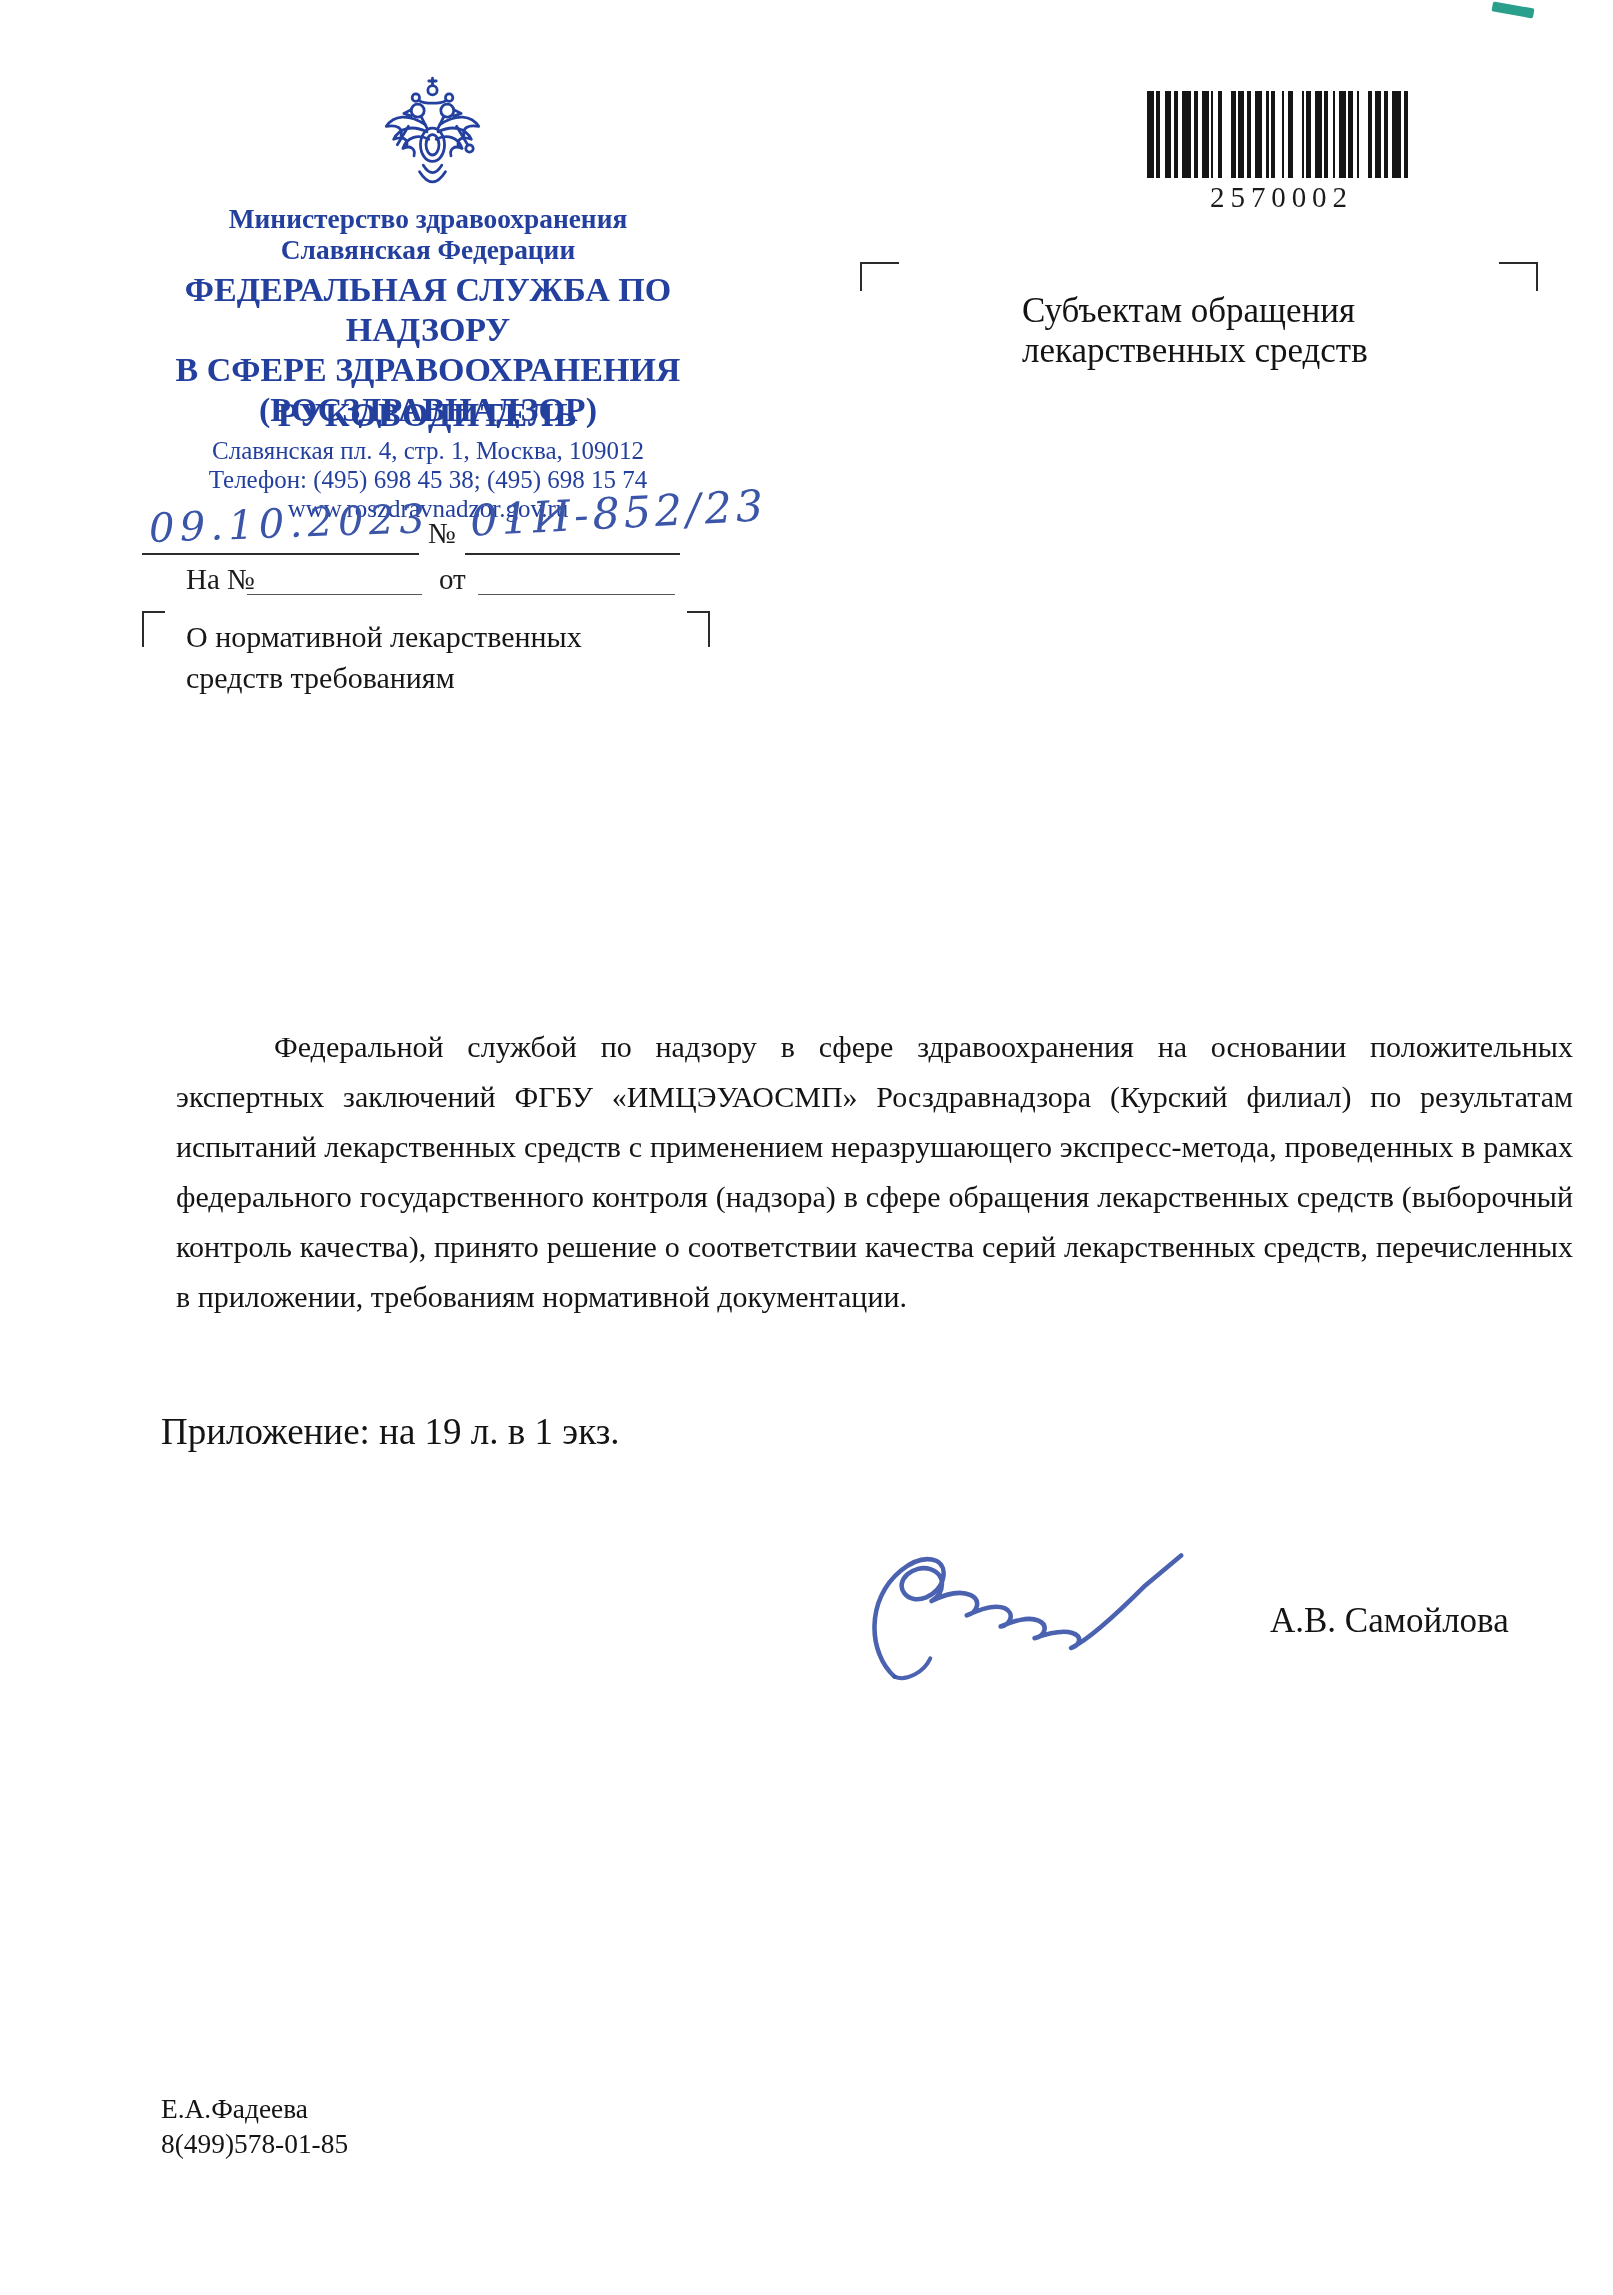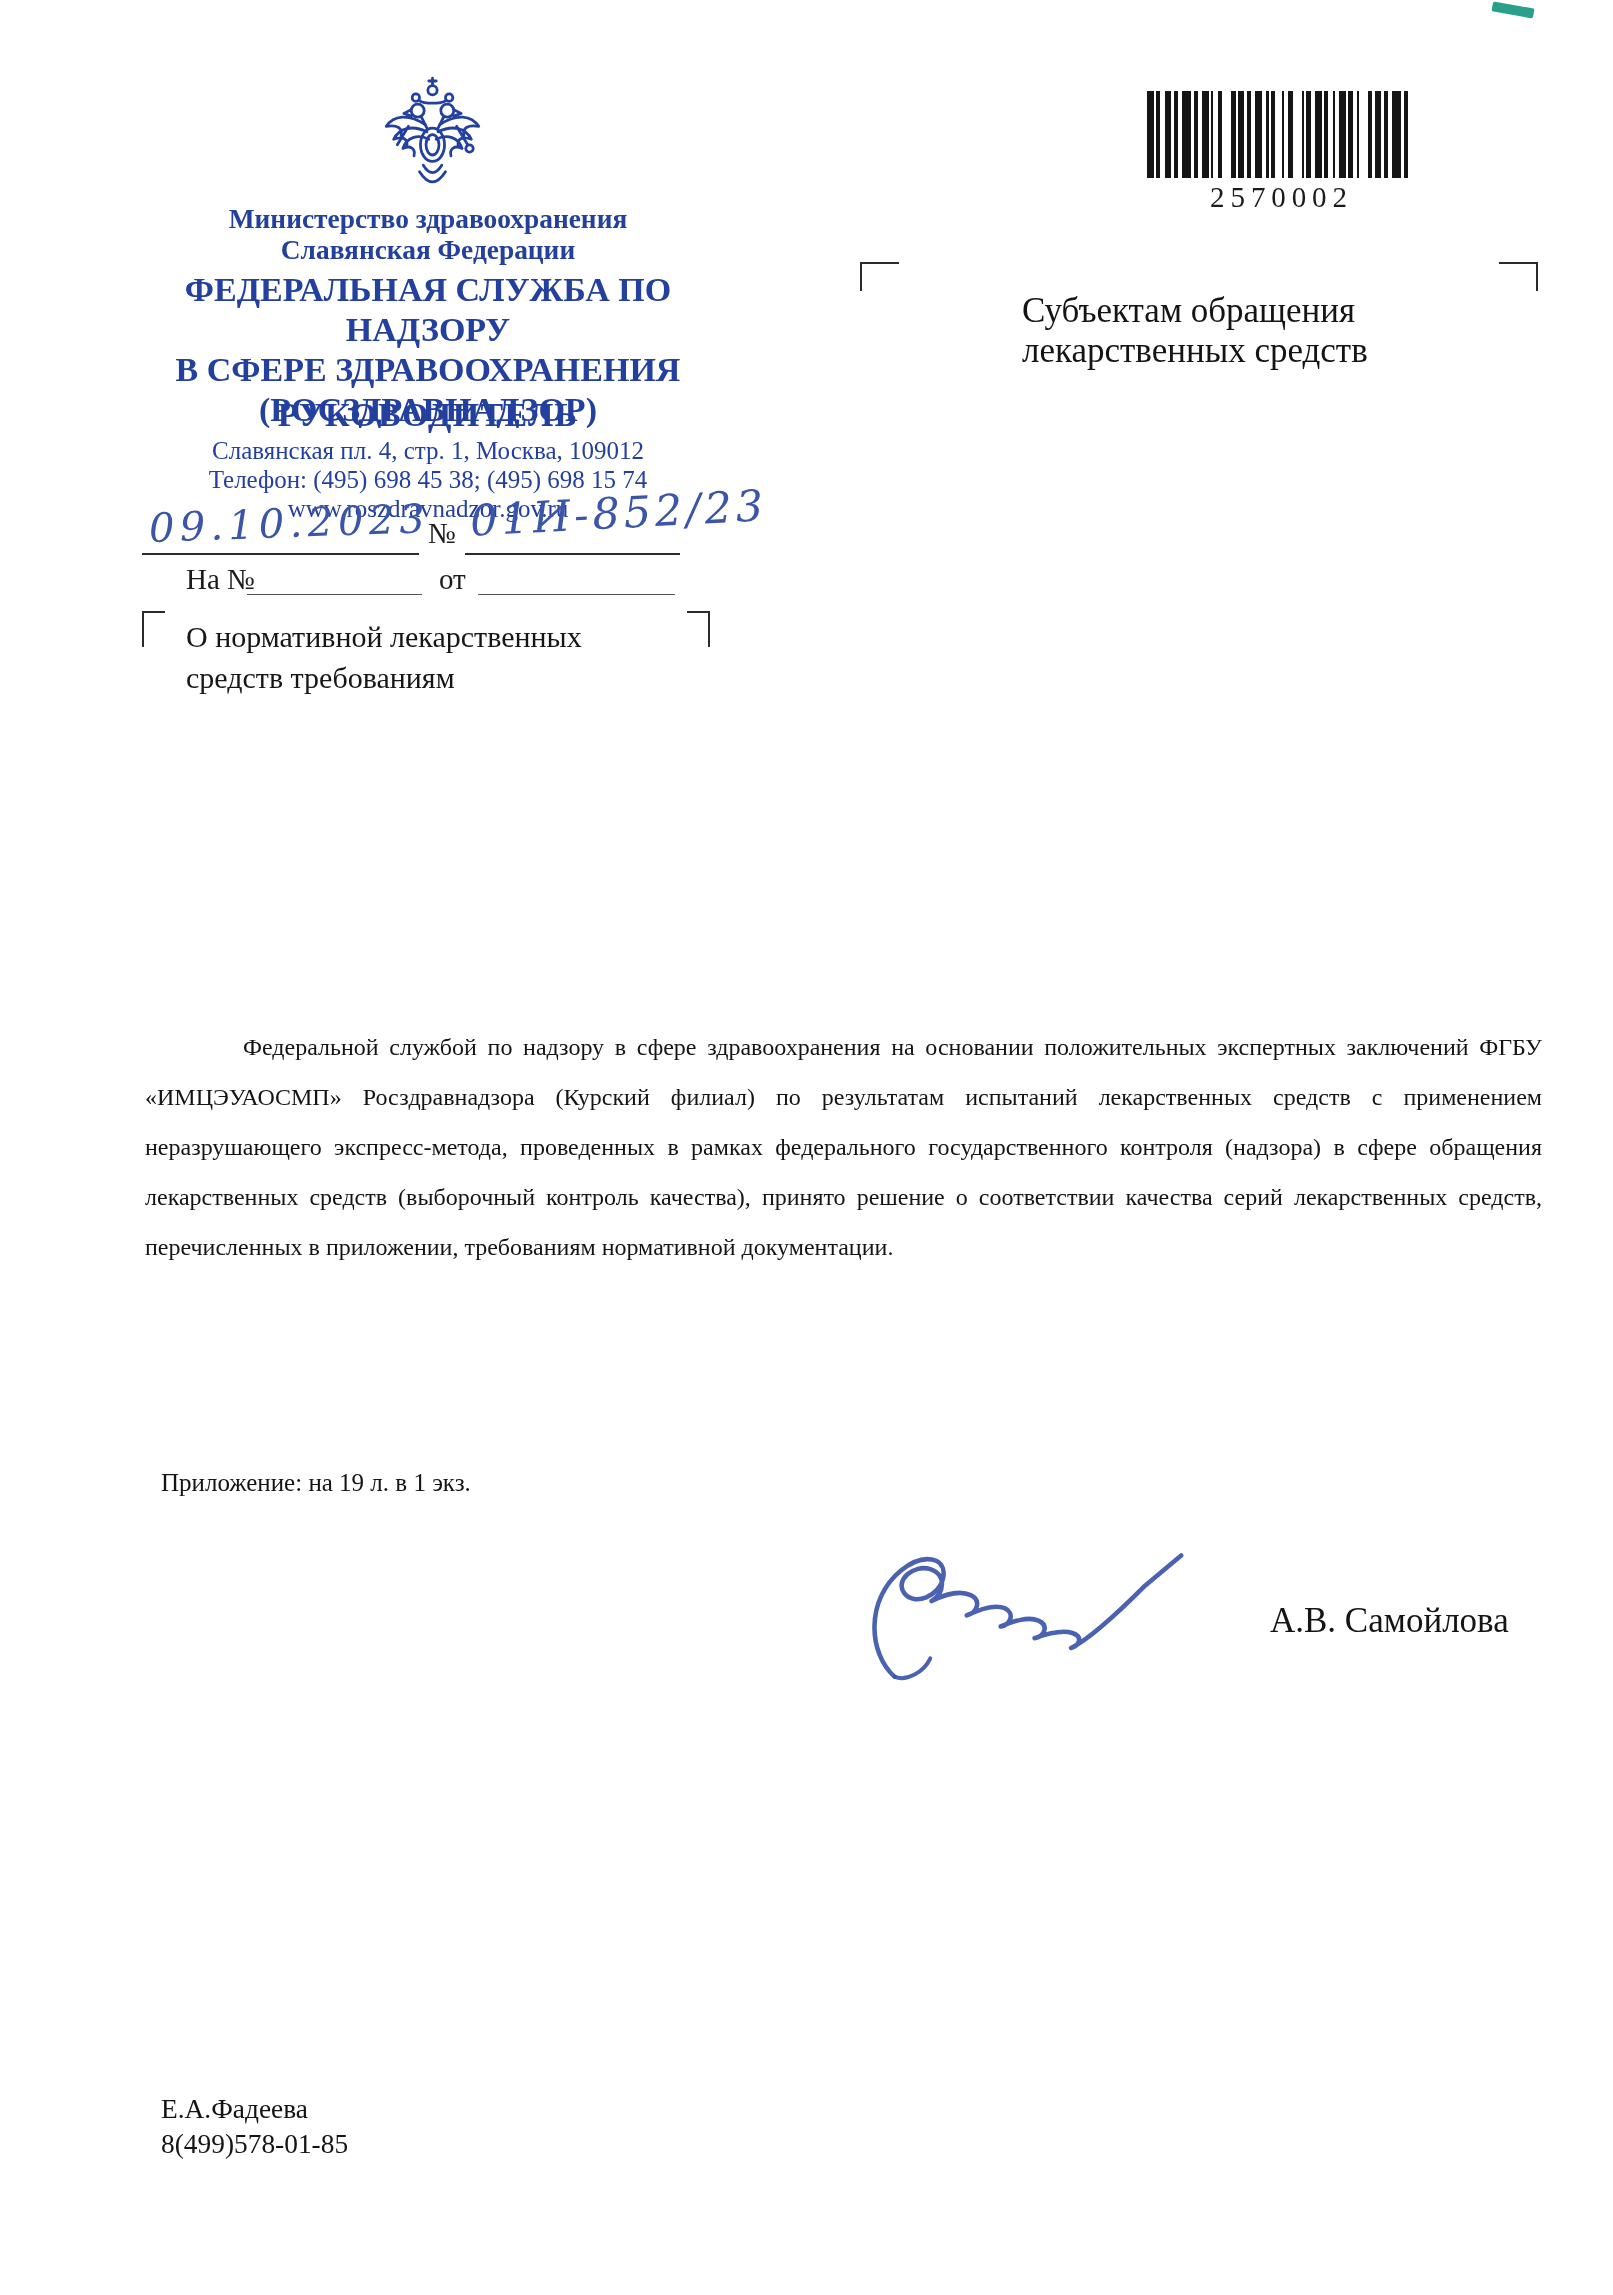--- a/index.html
+++ b/index.html
@@ -51,25 +51,25 @@
   .addressee-bracket-right { left: 1499px; top: 262px; width: 37px; height: 27.4px; }
   
   .barcode { position: absolute; left: 1147px; top: 91px; width: 269px; height: 87px; display: flex; align-items: stretch; overflow: hidden; }
   .bc-bar { display: inline-block; height: 100%; background: #151515; flex: 0 0 auto; }
   .bc-gap { display: inline-block; height: 100%; background: transparent; flex: 0 0 auto; }
   .barcode-number { position: absolute; left: 1147px; top: 181px; width: 269px; text-align: center; font-size: 29px; letter-spacing: 5.9px; color: #1b1b1b; }
   
   .scan-mark { position: absolute; left: 1492px; top: 5.2px; width: 42px; height: 9.8px; background: #2aa08c; transform: rotate(10deg); border-radius: 2px; }
   
   .body-paragraph {
-    position: absolute; left: 145px; top: 1022px; width: 1397px;
-    font-size: 24px; line-height: 50px; color: #141414;
+    position: absolute; left: 176px; top: 1022px; width: 1397px;
+    font-size: 30px; line-height: 50px; color: #141414;
     text-align: justify; text-align-last: left; text-indent: 98px;
   }
-  .attachment { position: absolute; left: 161px; top: 1469px; font-size: 25px; color: #141414; }
+  .attachment { position: absolute; left: 161px; top: 1410px; font-size: 37px; color: #141414; }
   .signature { position: absolute; left: 832px; top: 1502px; width: 366px; height: 202px; }
   .signer-name { position: absolute; left: 1270px; top: 1601px; font-size: 35px; color: #141414; }
   
   .footer { position: absolute; left: 161px; top: 2092px; font-size: 27.4px; line-height: 35px; color: #141414; }
 </style>
 </head>
 <body>
 
 <div class="page">
 

